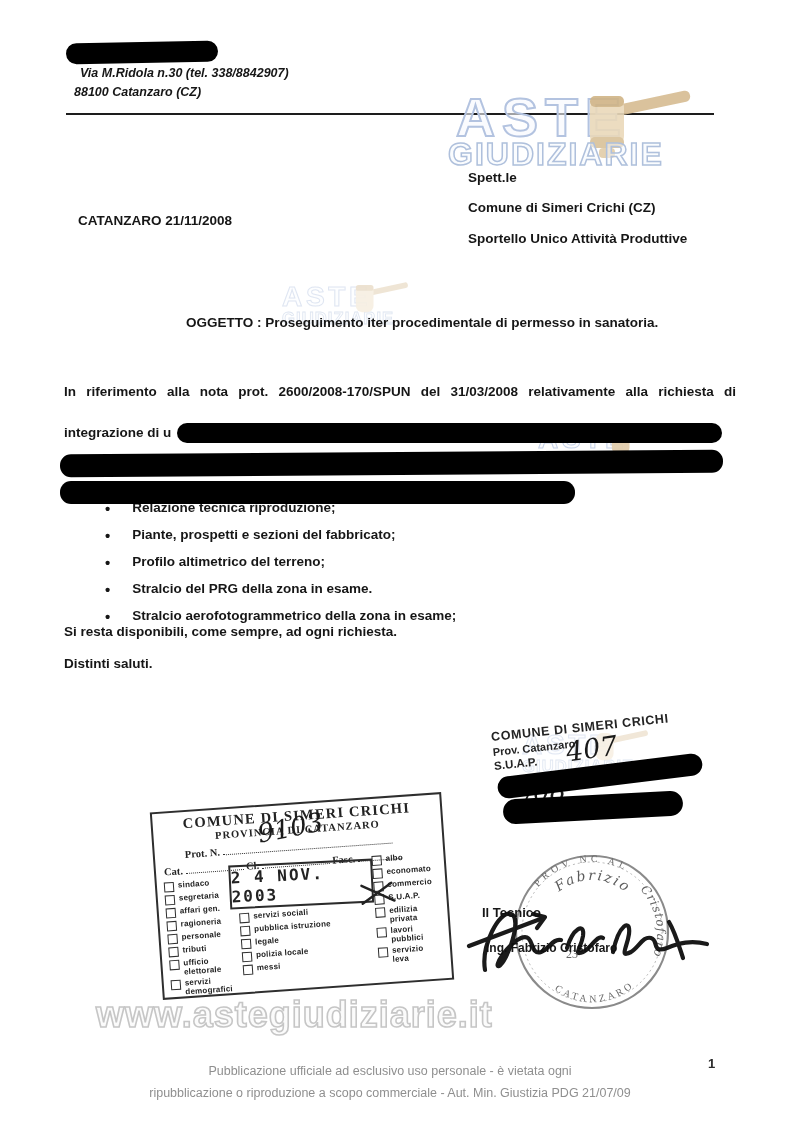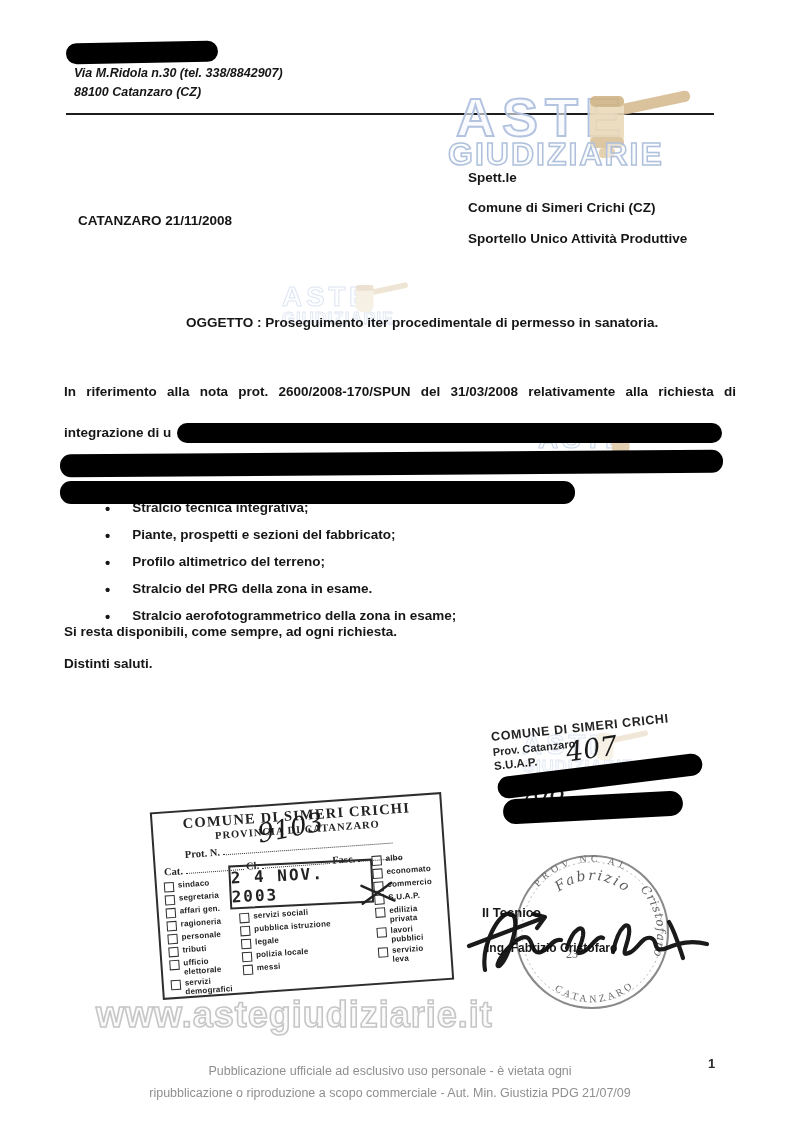--- a/index.html
+++ b/index.html
@@ -59,21 +59,21 @@
           -webkit-text-stroke:1.6px #c6c6c6;white-space:nowrap;}
   .footer{width:780px;text-align:center;color:#8f8f8f;font-size:12.5px;}
   .pagenum{font-weight:bold;font-size:13px;color:#2c2c2c;}
 </style>
 </head>
 <body>
 
 <div class="page">
 
   <div class="abs redact" style="left:66px;top:42px;width:152px;height:21px;transform:rotate(-1deg);"></div>
-  <div class="abs addr" style="left:74px;top:66px;">Via M.Ridola n.30 (tel. 338/8842907)</div>
+  <div class="abs addr" style="left:80px;top:66px;">Via M.Ridola n.30 (tel. 338/8842907)</div>
   <div class="abs addr" style="left:74px;top:85px;">88100 Catanzaro (CZ)</div>
   <div class="abs rule" style="left:66px;top:113px;width:648px;"></div>
 
   <div class="abs wm-logo" style="left:448px;top:90px;width:260px;height:85px;">
     <div class="abs wm-aste" style="left:8px;top:0;">ASTE</div>
     <svg class="abs" style="left:118px;top:0px;" width="130" height="72" viewBox="0 0 130 72">
       <g opacity="0.9">
         <rect x="38" y="18" width="88" height="11" rx="5" fill="#d6bc92" transform="rotate(-12 38 24)"></rect>
         <rect x="24" y="6" width="34" height="52" rx="12" fill="#ead9ba"></rect>
         <rect x="24" y="6" width="34" height="11" rx="5" fill="#d0b486"></rect>
@@ -119,21 +119,21 @@
   <div class="abs bodytxt" style="left:64px;top:423px;width:672px;z-index:2;">
     <span>integrazione di u</span>
     <span class="inline-bar" style="width:545px;margin-left:2px;"></span>
   </div>
   <div class="abs redact" style="left:60px;top:452px;width:663px;height:23px;transform:rotate(-0.4deg);z-index:3;"></div>
   <div class="abs redact" style="left:60px;top:481px;width:515px;height:23px;z-index:3;"></div>
 
   <div class="abs bodytxt" style="left:105px;top:500px;z-index:2;">
     <div class="bullet-row">
       <span class="dot"></span>
-      <span>Stralcio tecnica integrativa;</span>
+      <span>Relazione tecnica riproduzione;</span>
     </div>
     <div class="bullet-row">
       <span class="dot"></span>
       <span>Piante, prospetti e sezioni del fabbricato;</span>
     </div>
     <div class="bullet-row">
       <span class="dot"></span>
       <span>Profilo altimetrico del terreno;</span>
     </div>
     <div class="bullet-row">

